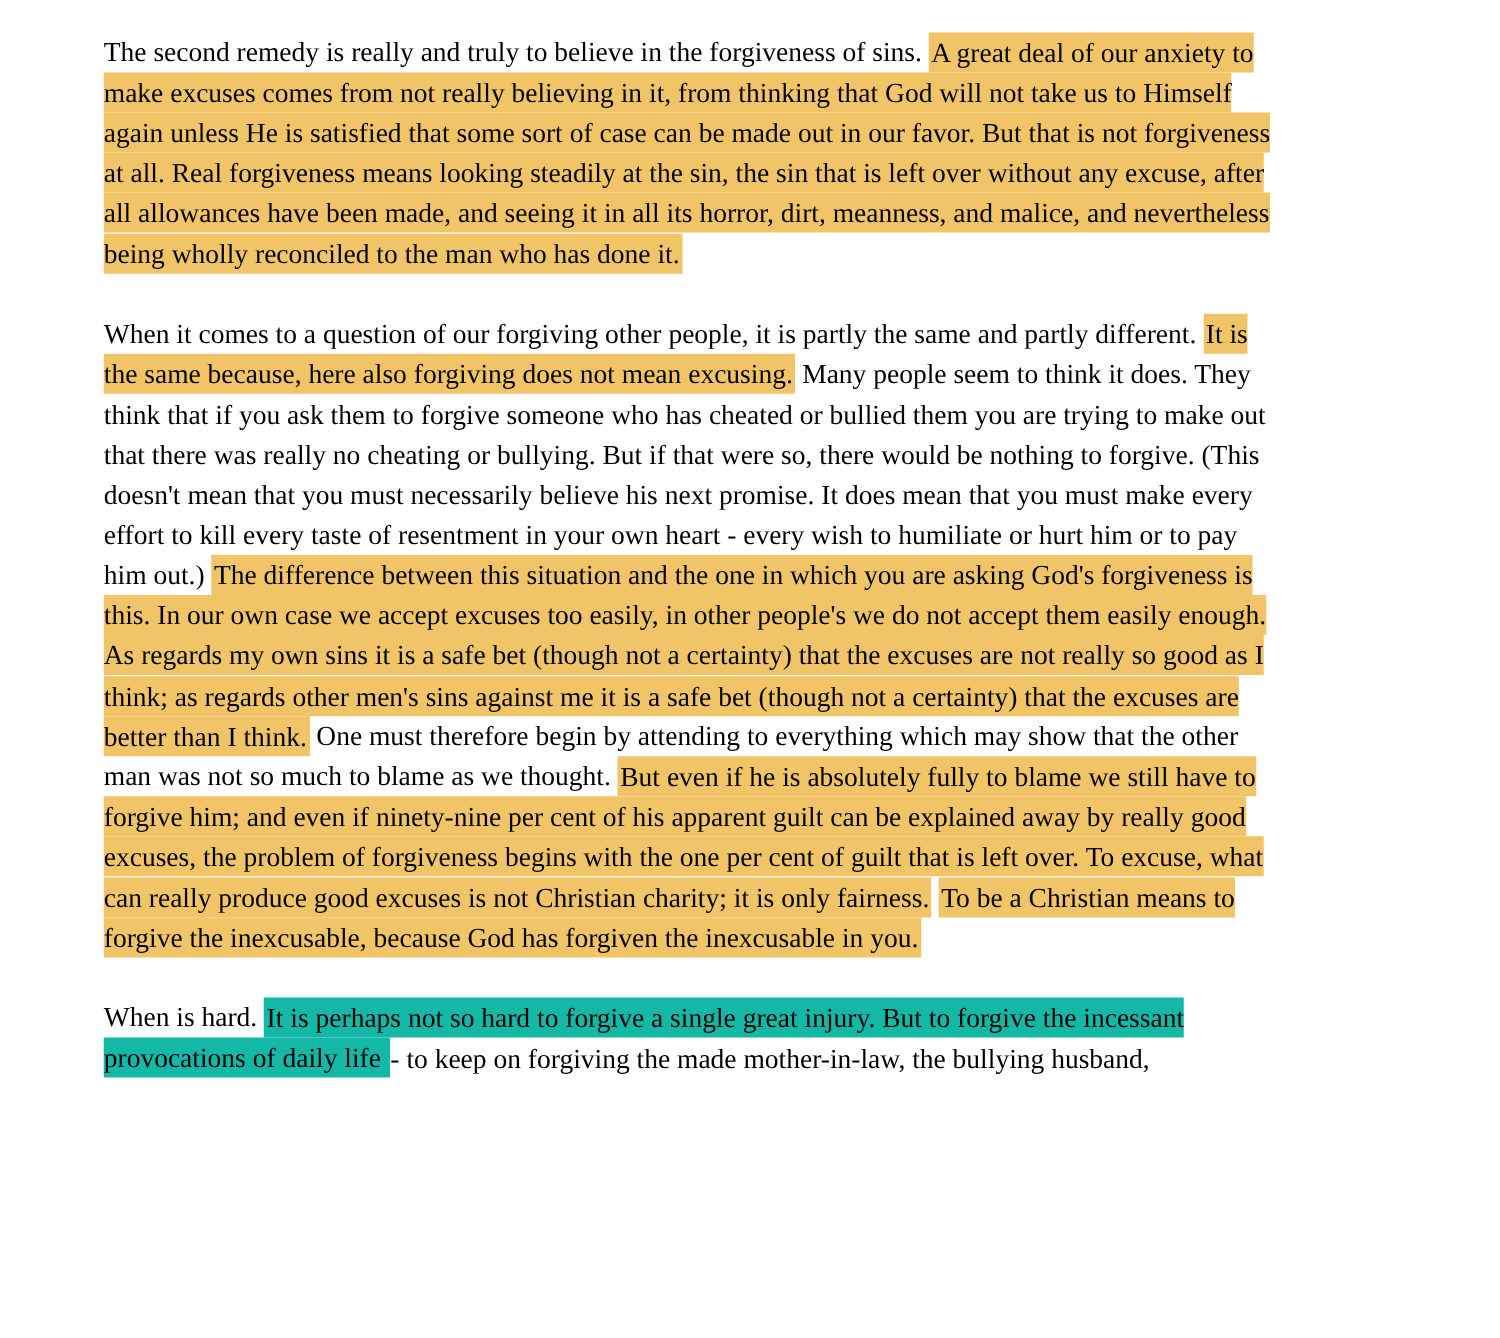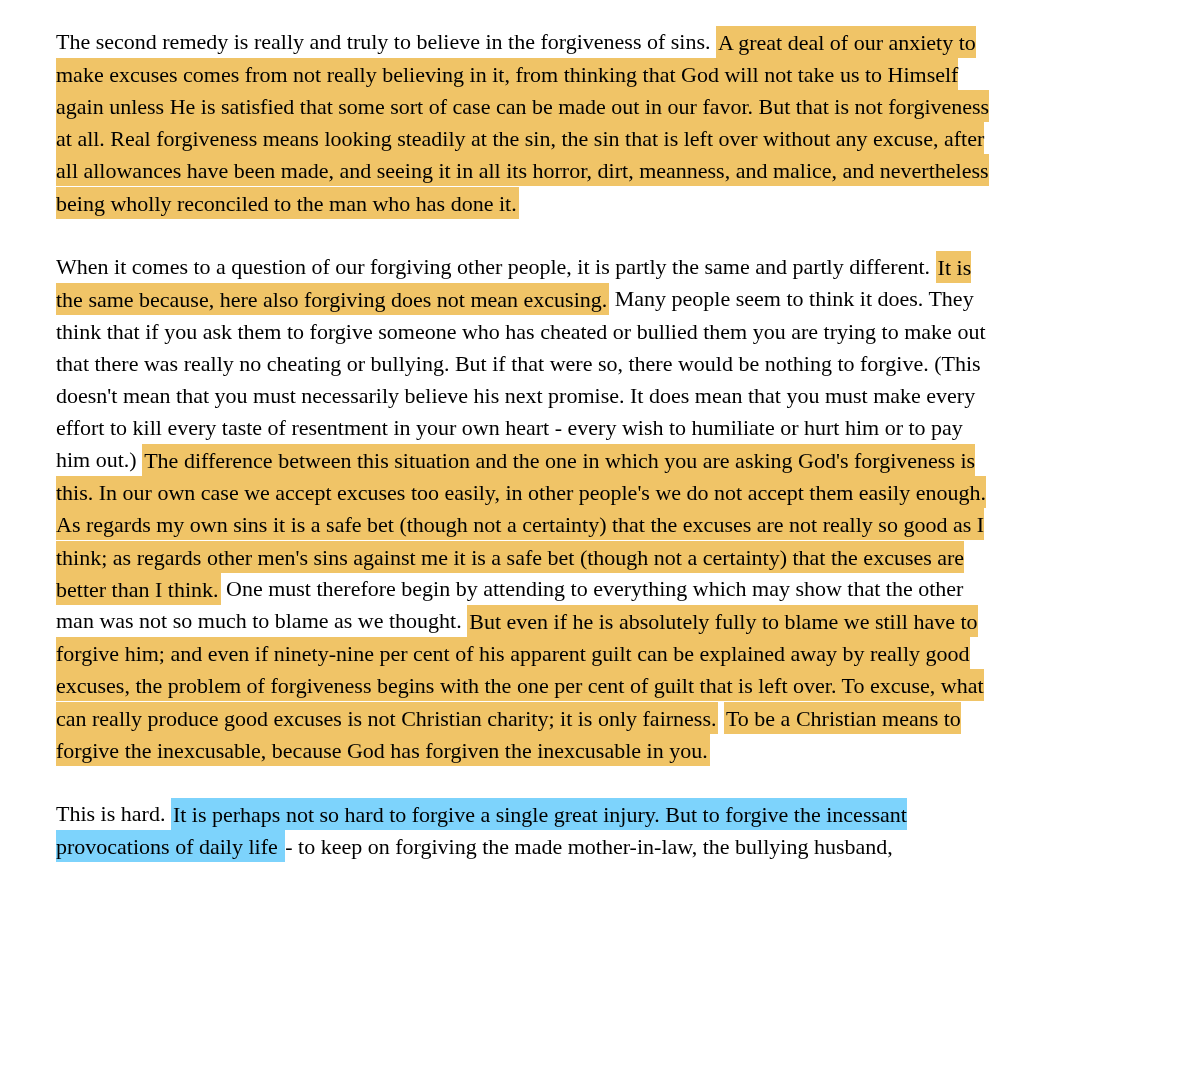--- a/index.html
+++ b/index.html
@@ -16,36 +16,36 @@
   }
   .page {
     width: 1200px;
     height: 1070px;
     background: #ffffff;
     box-sizing: border-box;
   }
   .text-content {
     width: 946px;
     margin: 0;
-    padding: 26px 0 0 56px;
+    padding: 26px 0 0 83px;
     font-size: 22px;
     line-height: 32.2px;
     text-align: left;
   }
   .text-content p {
     margin: 0 0 32px 0;
   }
   .text-content mark {
     background-color: #f0c467;
     color: #000000;
     padding: 3.5px 2px;
   }
 </style>
 </head>
 <body>
 
 <div class="page">
   <div class="text-content" style="color: rgb(0, 0, 0);">
       <p><span>The second remedy is really and truly to believe in the forgiveness of sins. </span><mark style="background-color: rgb(240, 196, 103);">A great deal of our anxiety to make excuses comes from not really believing in it, from thinking that God will not take us to Himself again unless He is satisfied that some sort of case can be made out in our favor. But that is not forgiveness at all. Real forgiveness means looking steadily at the sin, the sin that is left over without any excuse, after all allowances have been made, and seeing it in all its horror, dirt, meanness, and malice, and nevertheless being wholly reconciled to the man who has done it.</mark></p>
       <p><span>When it comes to a question of our forgiving other people, it is partly the same and partly different. </span><mark style="background-color: rgb(240, 196, 103);">It is the same because, here also forgiving does not mean excusing.</mark><span> Many people seem to think it does. They think that if you ask them to forgive someone who has cheated or bullied them you are trying to make out that there was really no cheating or bullying. But if that were so, there would be nothing to forgive. (This doesn't mean that you must necessarily believe his next promise. It does mean that you must make every effort to kill every taste of resentment in your own heart - every wish to humiliate or hurt him or to pay him out.) </span><mark style="background-color: rgb(240, 196, 103);">The difference between this situation and the one in which you are asking God's forgiveness is this. In our own case we accept excuses too easily, in other people's we do not accept them easily enough. As regards my own sins it is a safe bet (though not a certainty) that the excuses are not really so good as I think; as regards other men's sins against me it is a safe bet (though not a certainty) that the excuses are better than I think.</mark><span> One must therefore begin by attending to everything which may show that the other man was not so much to blame as we thought. </span><mark style="background-color: rgb(240, 196, 103);">But even if he is absolutely fully to blame we still have to forgive him; and even if ninety-nine per cent of his apparent guilt can be explained away by really good excuses, the problem of forgiveness begins with the one per cent of guilt that is left over. To excuse, what can really produce good excuses is not Christian charity; it is only fairness.</mark><span> </span><mark style="background-color: rgb(240, 196, 103);">To be a Christian means to forgive the inexcusable, because God has forgiven the inexcusable in you.</mark></p>
-      <p><span>This is hard. </span><mark style="background-color: #7dd3fc;">It is perhaps not so hard to forgive a single great injury. But to forgive the incessant provocations of daily life </mark><span>- to keep on forgiving the made mother-in-law, the bullying husband,</span></p>
+      <p><span>When is hard. </span><mark style="background-color: #14b8a6;">It is perhaps not so hard to forgive a single great injury. But to forgive the incessant provocations of daily life </mark><span>- to keep on forgiving the made mother-in-law, the bullying husband,</span></p>
     </div>
 </div>
 
 </body></html>

